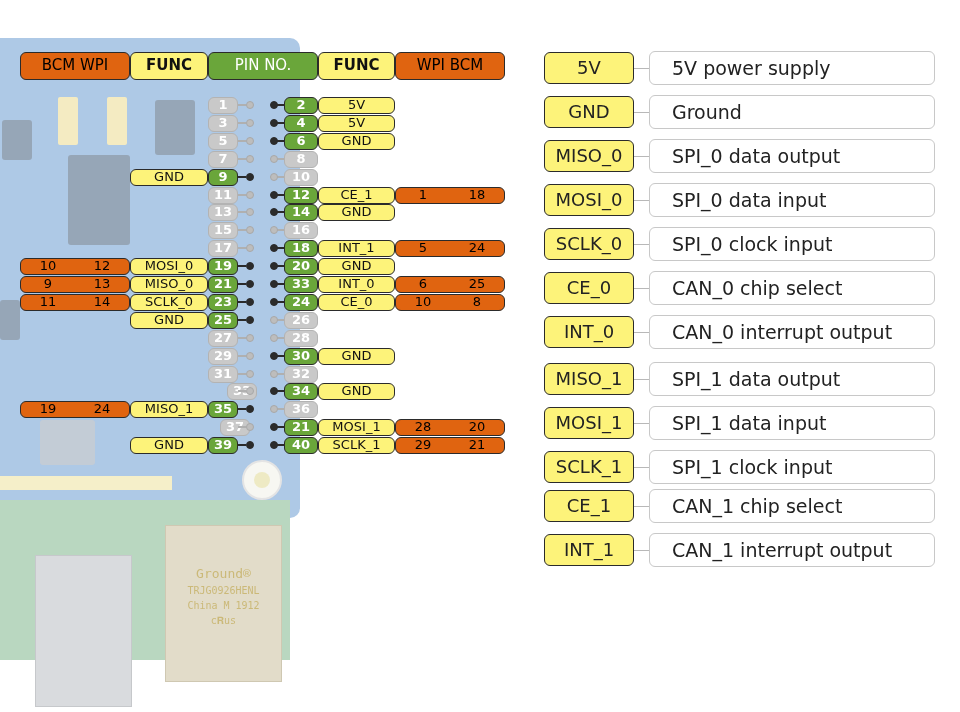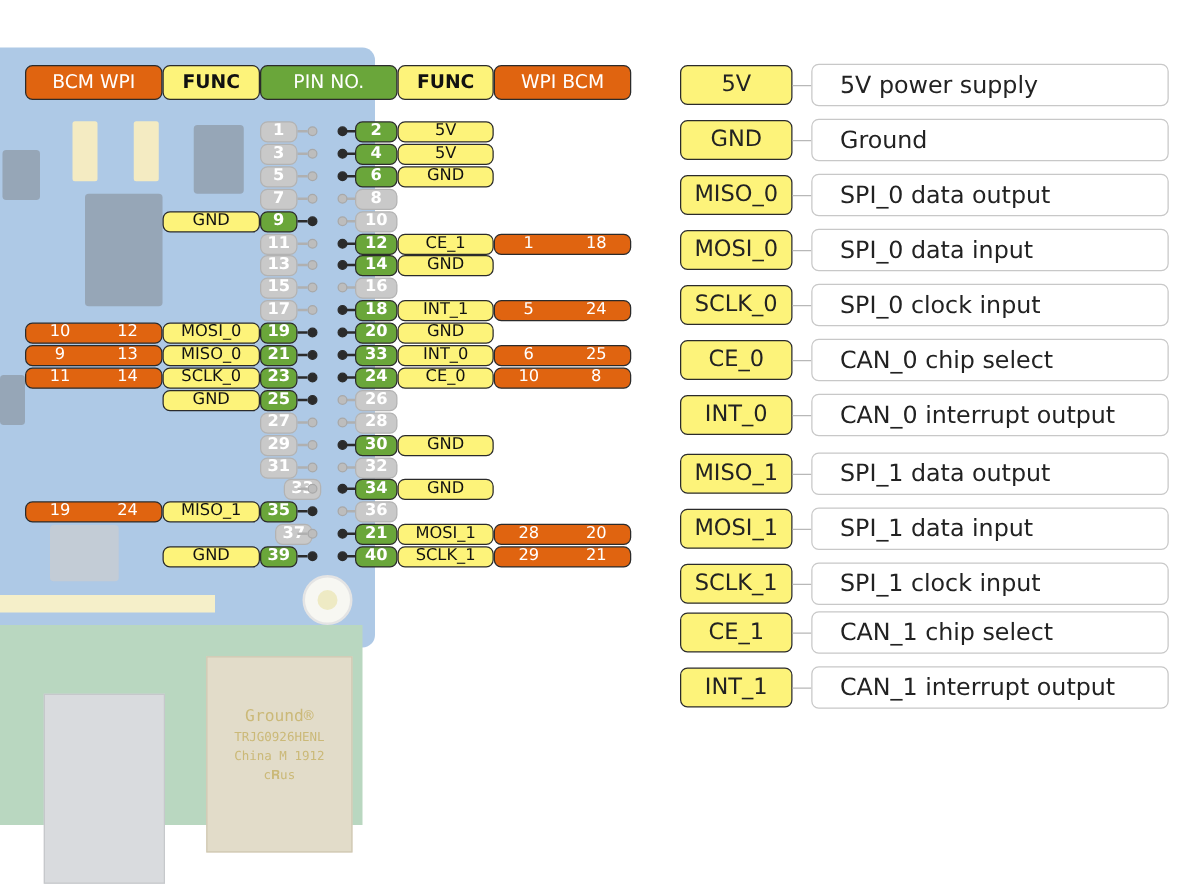--- a/index.html
+++ b/index.html
@@ -12,21 +12,21 @@
   .jumper { position:absolute; background:#f4ebc2; border-radius:2px; }
   .usb { position:absolute; left:35px; top:555px; width:95px; height:150px; background:#d9dbde; border:1px solid #c6c8cb; }
   .rj45 { position:absolute; left:165px; top:525px; width:115px; height:155px; background:#e2dcc9; border:1px solid #cfc8b2; }
   .rj45 span { display:block; text-align:center; color:#cbb978; font-family:"DejaVu Sans Mono", monospace; font-size:10px; margin-top:4px; }
   .hdr-strip { position:absolute; left:0; top:476px; width:172px; height:14px; background:#f5efc9; }
   .mount { position:absolute; left:242px; top:460px; width:36px; height:36px; border-radius:50%; background:#f7f7f2; border:2px solid #e4e4e4; }
   .mount::after { content:""; position:absolute; left:10px; top:10px; width:16px; height:16px; border-radius:50%; background:#eeeac4; }
 
   .box { position:absolute; box-sizing:border-box; border:1.5px solid #2b2b2b; border-radius:6px;
          height:17px; font-size:13px; line-height:14px; text-align:center; white-space:nowrap; }
-  .orange { background:#e06410; color:#ffffff; }
+  .orange { background:#e06410; color:#000000; }
   .yellow { background:#fdf37a; color:#111111; }
   .green  { background:#6aa63a; color:#ffffff; font-weight:bold; }
   .gray   { background:#c9c9c9; color:#ffffff; border-color:#b3b3b3; font-weight:bold; }
   .hdr    { height:28px; line-height:25px; font-size:15px; top:52px; }
   .orange .n1 { position:absolute; left:0; width:50%; text-align:center; }
   .orange .n2 { position:absolute; right:0; width:50%; text-align:center; }
   .pin { position:absolute; width:6px; height:6px; border-radius:50%; background:#2b2b2b; border:1px solid #2b2b2b; }
   .pin.off { background:#bdbdbd; border-color:#a8a8a8; }
   .stub { position:absolute; height:2px; background:#2b2b2b; }
   .stub.off { background:#b0b0b0; }

